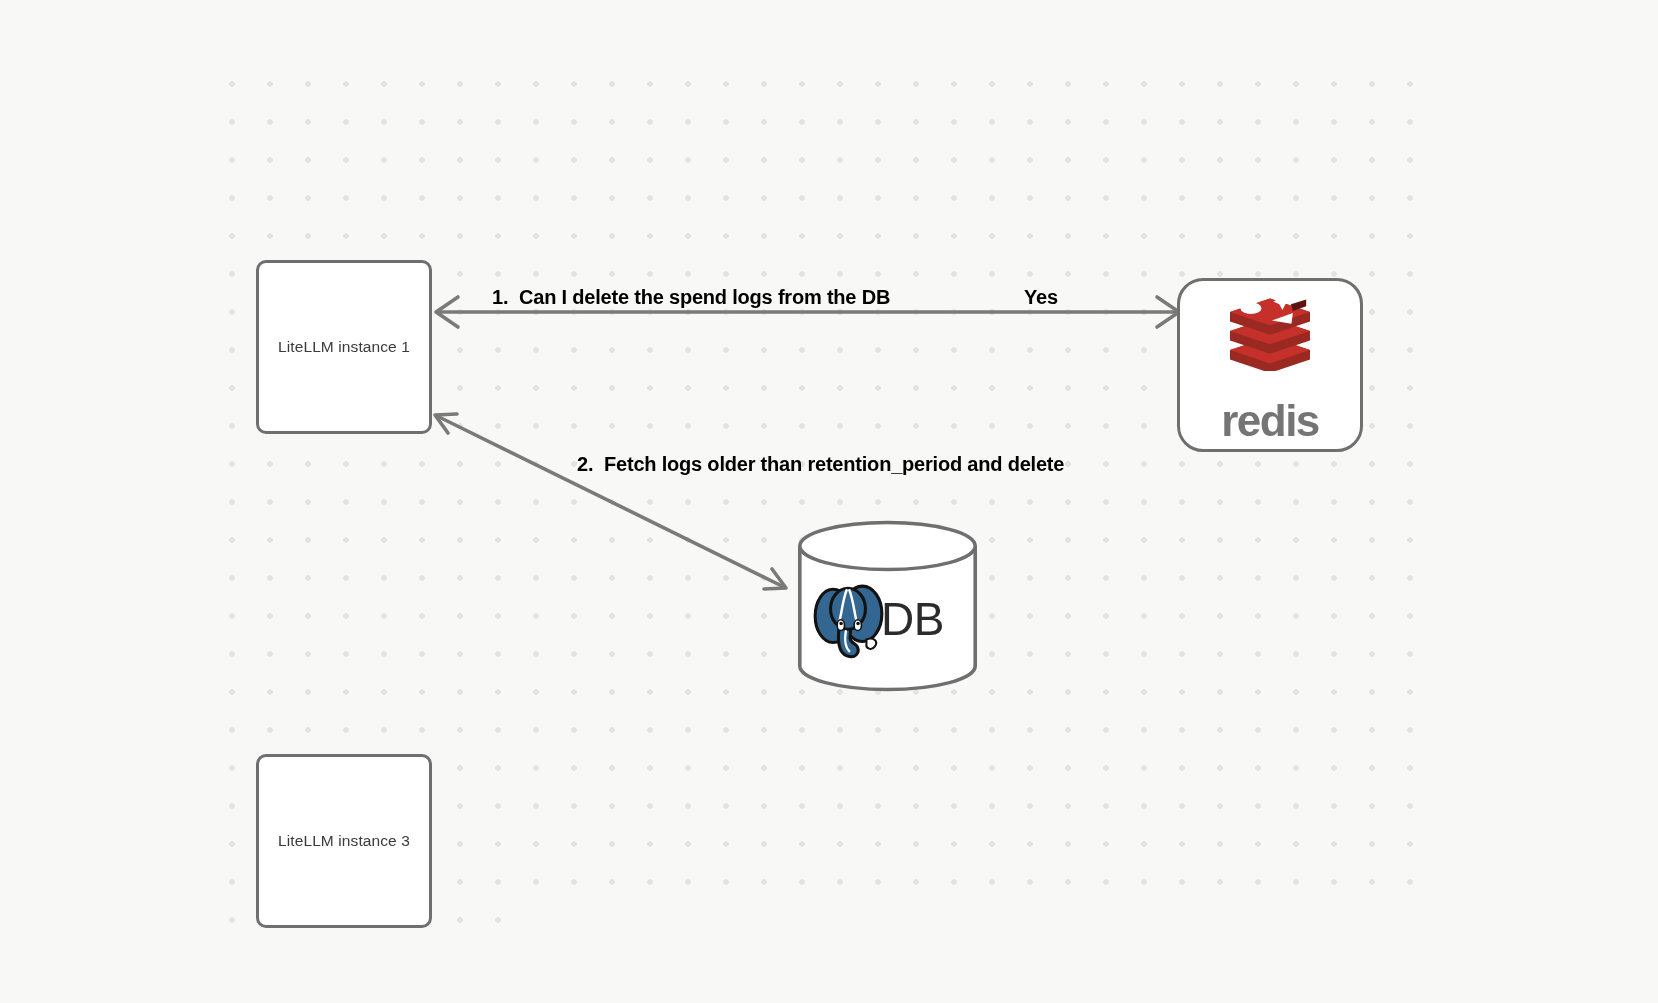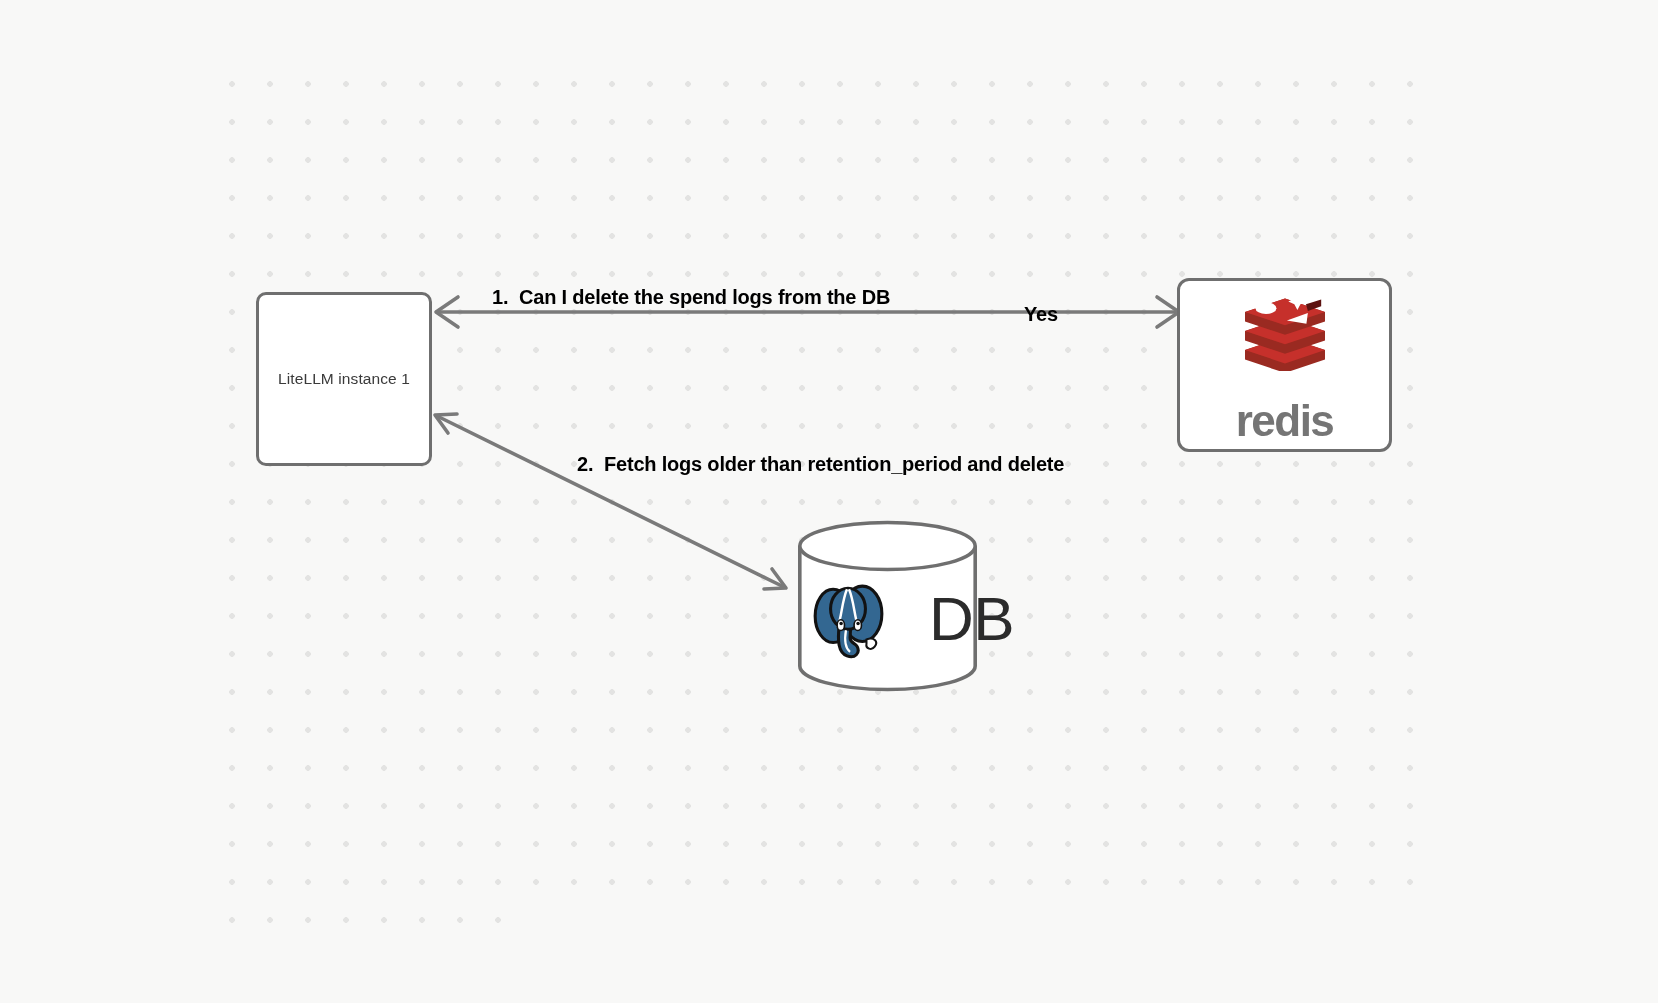--- a/index.html
+++ b/index.html
@@ -17,44 +17,44 @@
   .dots-strip{left:213px;top:901px;width:304px;height:38px;}
   .inst-box{
     position:absolute;left:256px;width:176px;height:174px;
     background:#ffffff;border:3.4px solid #6f6f6f;border-radius:10px;
     box-sizing:border-box;
     display:flex;align-items:center;justify-content:center;
   }
   .inst-label{
     font-size:15.5px;color:#3a3a3a;letter-spacing:.1px;white-space:nowrap;
   }
-  #inst1{top:292px;} #inst2{top:515px;} #inst3{top:754px;}
+  #inst1{top:260px;} #inst2{top:515px;} #inst3{top:754px;}
   #redis-node{
-    position:absolute;left:1177px;top:278px;width:215px;height:174px;
-    background:#ffffff;border:3.4px solid #6f6f6f;border-radius:12px;
+    position:absolute;left:1177px;top:278px;width:186px;height:174px;
+    background:#ffffff;border:3.4px solid #6f6f6f;border-radius:26px;
     box-sizing:border-box;
     display:flex;flex-direction:column;align-items:center;justify-content:center;gap:28px;
   }
   .redis-wordmark{
     font-size:44px;font-weight:700;color:#757575;letter-spacing:-1.5px;
     line-height:36px;margin-top:4px;
   }
   #arrow-layer{position:absolute;left:0;top:0;width:1658px;height:1003px;}
   .edge-label{
     position:absolute;font-size:20px;font-weight:700;color:#000000;
     line-height:24px;white-space:pre;letter-spacing:-0.2px;
   }
   #edge1-question{left:492px;top:285px;}
-  #edge1-answer{left:1024px;top:302px;}
+  #edge1-answer{left:1024px;top:285px;}
   #edge2-label{left:577px;top:452px;}
   #db-cylinder{position:absolute;left:796px;top:520px;}
   #pg-elephant{position:absolute;left:812px;top:581px;}
   #db-label{
     position:absolute;left:881px;top:596px;
-    font-size:62px;color:#2b2b2b;line-height:46px;letter-spacing:-0.5px;padding-left:48px;
+    font-size:46px;color:#2b2b2b;line-height:46px;letter-spacing:-0.5px;
   }
 </style>
 </head>
 <body>
 
 <div id="canvas">
 
   <div class="dots dots-main"></div>
   <div class="dots dots-strip"></div>
 
@@ -72,20 +72,23 @@
       <polyline points="772,569 786,588 764,589"></polyline>
     </g>
   </svg>
 
   <div class="edge-label" id="edge1-question">1.  Can I delete the spend logs from the DB</div>
   <div class="edge-label" id="edge1-answer">Yes</div>
   <div class="edge-label" id="edge2-label">2.  Fetch logs older than retention_period and delete</div>
 
   <div class="inst-box" id="inst1">
     <span class="inst-label">LiteLLM instance 1</span>
+  </div>
+  <div class="inst-box" id="inst3">
+    <span class="inst-label">LiteLLM instance 3</span>
   </div>
 
   <div id="redis-node">
     <svg width="96" height="80" viewBox="0 -4 100 84">
 
       <g>
         <path d="M8,58 L50,44 L92,58 L92,68 L50,82 L8,68 Z" fill="#9a2a21"></path>
         <path d="M8,58 L50,44 L92,58 L50,72 Z" fill="#c6302b"></path>
       </g>
 

